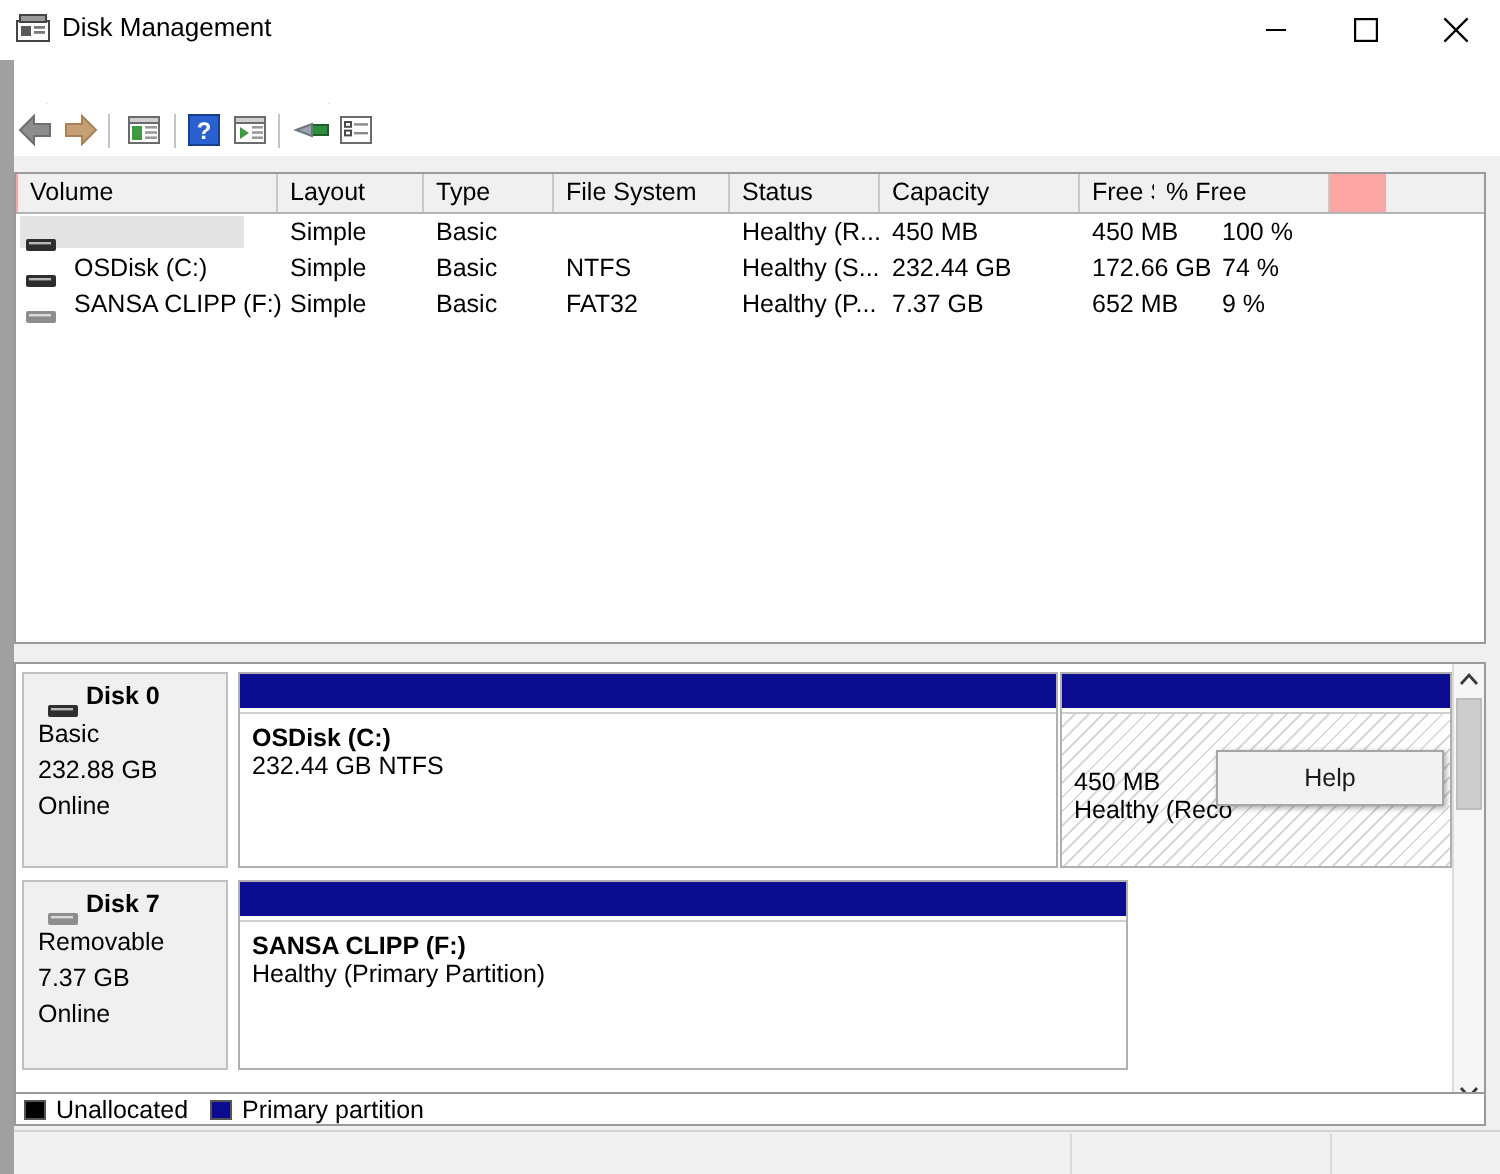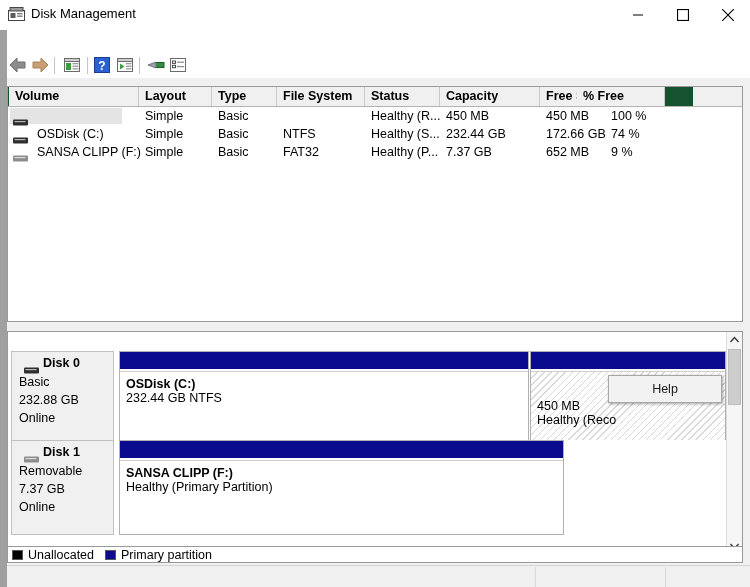--- a/index.html
+++ b/index.html
@@ -30,21 +30,21 @@
 
   
   .toolbar{position:absolute;left:0;top:52px;width:750px;height:26px;background:#ffffff;}
   .tb-ico{position:absolute;top:4px;width:22px;height:19px;cursor:default;}
   .tb-sep{position:absolute;top:5px;width:1px;height:17px;background:#c4c4c4;}
 
   
   .listpanel{position:absolute;left:7px;top:86px;width:736px;height:236px;
              background:#ffffff;border:1px solid #9a9a9a;box-sizing:border-box;}
   .hdr{position:absolute;left:0;top:0;height:20px;width:100%;
-       background:#14532d;border-bottom:1px solid #b4b4b4;box-sizing:border-box;font-weight:bold;}
+       background:#fca5a5;border-bottom:1px solid #b4b4b4;box-sizing:border-box;}
   .hdr-cell{position:absolute;top:0;height:19px;line-height:19px;font-size:12.5px;
             padding-left:6px;box-sizing:border-box;
             border-right:1px solid #c8c8c8;background:#f0f0f0;
             color:#000;white-space:nowrap;overflow:hidden;cursor:default;}
   .rows{position:absolute;left:0;top:20px;width:100%;}
   .vrow{position:relative;height:18px;line-height:18px;font-size:12.5px;white-space:nowrap;}
   .vcell{position:absolute;top:0;height:18px;line-height:18px;overflow:hidden;white-space:nowrap;}
   .volname{padding-left:26px;}
   .vol-ico{position:absolute;left:5px;top:6px;width:15px;height:7px;}
   .sel-bg{position:absolute;left:2px;top:1px;width:112px;height:16px;background:#e4e4e4;}
@@ -259,21 +259,21 @@
         <div class="vcell" style="left:438px;width:98px">7.37 GB</div>
         <div class="vcell" style="left:538px;width:65px">652 MB</div>
         <div class="vcell" style="left:603px;width:85px">9 %</div>
       </div>
 
     </div>
   </div>
 
   <div class="graphpanel">
 
-    <div class="diskrow" style="top:19px;width:586px">
+    <div class="diskrow" style="top:4px;width:586px">
       <div class="diskinfo">
         <span class="disk-ico">
           <svg width="15" height="7" viewBox="0 0 15 7">
             <rect x="0" y="0.5" width="15" height="6" rx="1" fill="#2e2e2e"></rect>
             <rect x="1.5" y="2" width="11" height="1.2" fill="#b9b9b9"></rect>
           </svg>
         </span>
         <div class="disk-title">Disk 0</div>
         <div class="disk-line" style="top:23px">Basic</div>
         <div class="disk-line" style="top:41px">232.88 GB</div>
@@ -300,21 +300,21 @@
     </div>
 
     <div class="diskrow" style="top:108px;width:715px;height:95px">
       <div class="diskinfo">
         <span class="disk-ico">
           <svg width="15" height="7" viewBox="0 0 15 7">
             <rect x="0" y="0.5" width="15" height="6" rx="1" fill="#8d8d8d"></rect>
             <rect x="1.5" y="2" width="11" height="1.2" fill="#dadada"></rect>
           </svg>
         </span>
-        <div class="disk-title">Disk 1</div>
+        <div class="disk-title">Disk 7</div>
         <div class="disk-line" style="top:23px">Removable</div>
         <div class="disk-line" style="top:41px">7.37 GB</div>
         <div class="disk-line" style="top:59px">Online</div>
       </div>
 
       <div class="partwrap" style="left:108px;width:607px">
         <div class="part" style="left:0;width:445px">
           <div class="bar"></div>
           <div class="body">
             <div class="p-title">SANSA CLIPP  (F:)</div>

